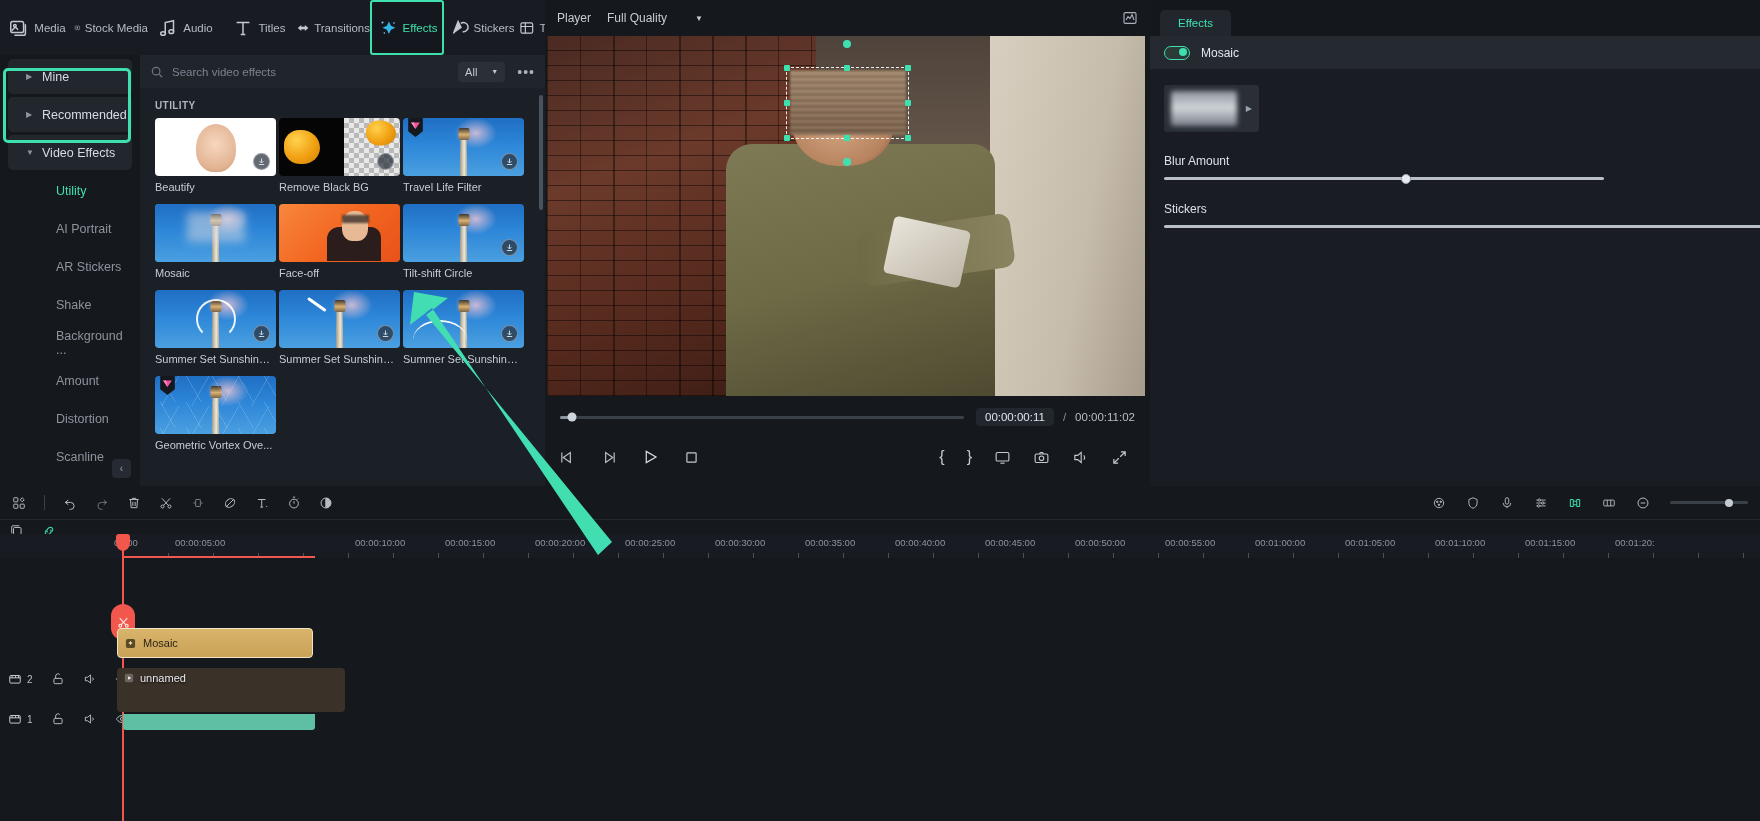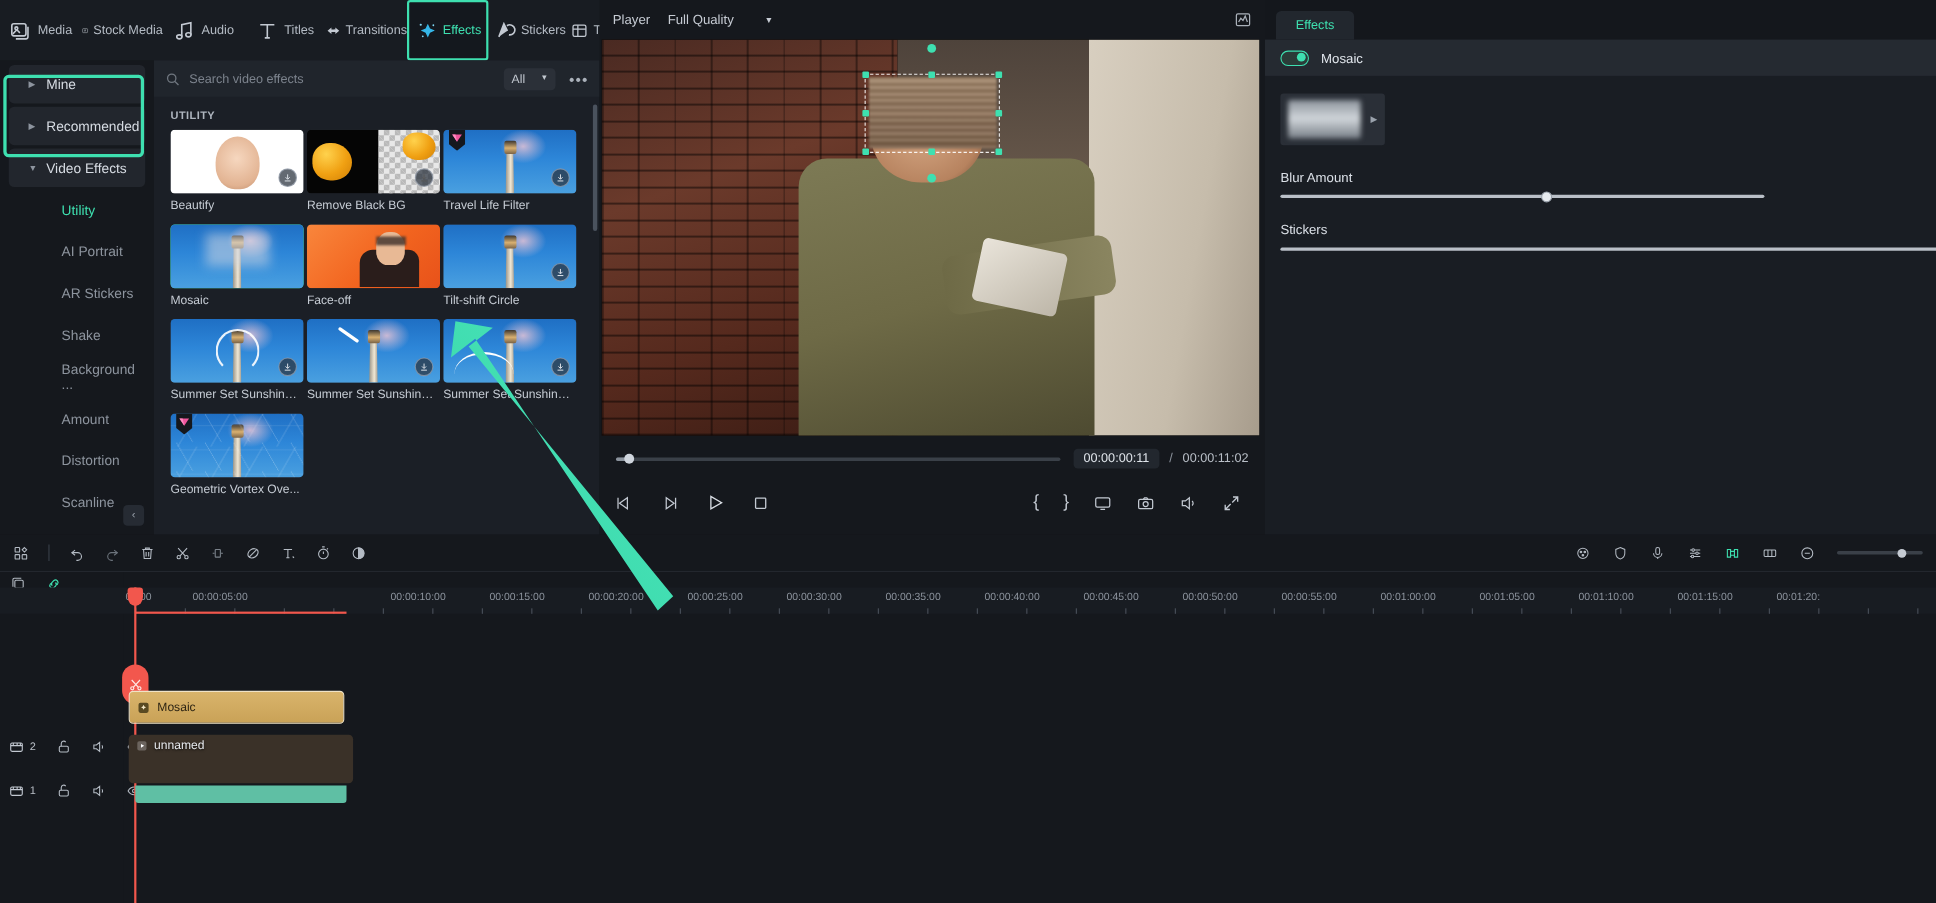--- a/index.html
+++ b/index.html
@@ -373,21 +373,21 @@
     position: absolute; left: 123px; top: 70px; width: 192px; height: 2px; background: #f2574d;
   }
   .clip-eff {
     position: absolute; left: 117px; top: 142px; width: 196px; height: 30px;
     background: linear-gradient(180deg,#d9b46b,#c9a257);
     border: 1.5px solid #f0e3c6; border-radius: 4px;
     display: flex; align-items: center; padding-left: 7px; gap: 7px;
   }
   .clip-eff .cl-label { font-size: 11px; color: #2d2413; }
   .clip-vid {
-    position: absolute; left: 117px; top: 182px; width: 204px; height: 44px;
+    position: absolute; left: 117px; top: 182px; width: 228px; height: 44px;
     border-radius: 4px; overflow: hidden; background: #3a3128;
     display: flex;
     gap: 48px;
   }
   .cv-frame { flex: 1; height: 100%; }
   .clip-vid-label {
     position: absolute; left: 7px; top: 4px; font-size: 11px; color: #e7eaee;
     display: flex; align-items: center; gap: 6px; z-index: 2;
     text-shadow: 0 1px 2px rgba(0,0,0,.8);
   }

